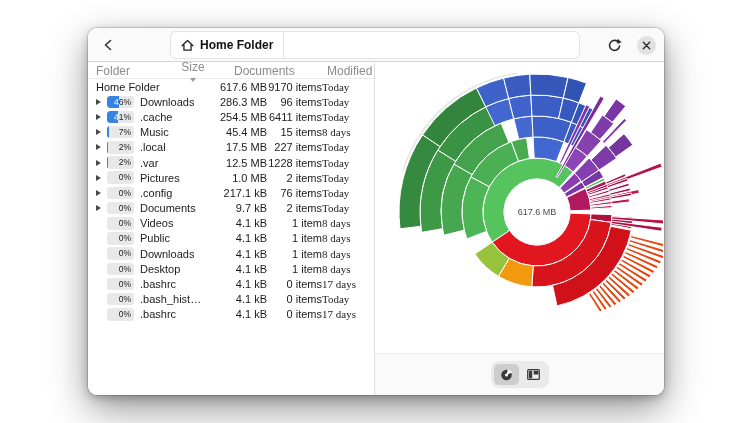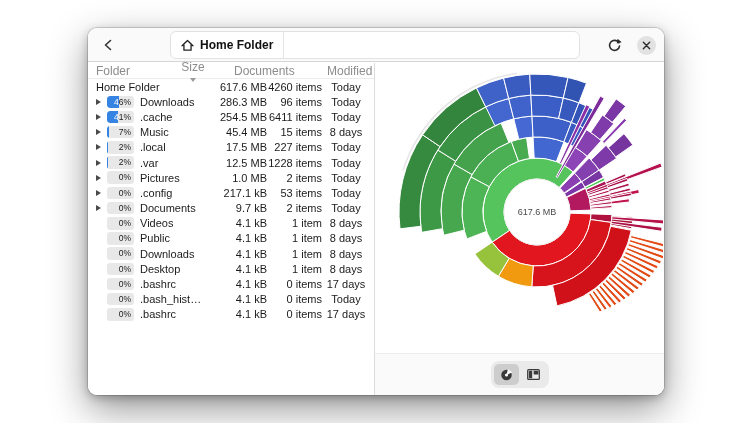--- a/index.html
+++ b/index.html
@@ -34,21 +34,21 @@
   .row{display:flex;align-items:center;height:15.2px;padding:0 4px 0 8px;cursor:default;}
   .exp{flex:none;width:9px;margin-right:2px;display:flex;align-items:center;}
   .exp i{width:0;height:0;border-top:3.5px solid transparent;border-bottom:3.5px solid transparent;border-left:5px solid #4a4a4a;display:block;}
   .pct{flex:none;position:relative;width:27px;height:12.5px;margin-right:6px;background:#e8e8e8;border-radius:3px;overflow:hidden;}
   .pct-black,.pct-white{display:block;width:27px;font-size:8.5px;line-height:12.5px;text-align:right;padding-right:3px;color:#1a1a1a;}
   .pct-fill{position:absolute;left:0;top:0;height:100%;overflow:hidden;background:#3584e4;border-radius:3px 0 0 3px;}
   .pct-white{color:#fff;}
   .name{flex:1;white-space:nowrap;overflow:hidden;text-overflow:ellipsis;}
   .size{flex:none;width:62px;text-align:right;}
   .items{flex:none;width:55px;text-align:right;}
-  .mod{flex:none;width:48px;text-align:center;}
+  .mod{flex:none;width:48px;text-align:left;font-family:Liberation Serif, serif;}
   
   .rings-svg{position:absolute;left:0;top:0;}
   .chart-footer{position:absolute;left:0;right:0;bottom:0;height:42px;background:#fafafa;border-top:1px solid #ececec;display:flex;align-items:center;justify-content:center;}
   .view-toggle{display:flex;gap:2px;background:#eaeaea;border-radius:8px;padding:3px;}
   .view-btn{width:25px;height:21px;border-radius:5px;display:flex;align-items:center;justify-content:center;cursor:pointer;}
   .view-btn.active{background:#cdcdcd;}
 </style>
 </head>
 <body>
 
@@ -95,21 +95,21 @@
           <span class="sort-tri"></span>
         </span>
         <span class="h-contents">Documents</span>
         <span class="h-modified">Modified</span>
       </div>
       <div class="tbody">
   <div class="row">
 
     <span class="name">Home Folder</span>
     <span class="size">617.6 MB</span>
-    <span class="items">4260 items</span>
+    <span class="items">9170 items</span>
     <span class="mod">Today</span>
   </div>
 
   <div class="row">
     <span class="exp">
               <i></i>
             </span>
     <span class="pct">
       <span class="pct-black">46%</span>
       <span class="pct-fill" style="width: 12.42px;">
@@ -203,21 +203,21 @@
   <div class="row">
     <span class="exp">
               <i></i>
             </span>
     <span class="pct">
       <span class="pct-black">0%</span>
       <span class="pct-fill" style="width: 0px;"></span>
     </span>
     <span class="name">.config</span>
     <span class="size">217.1 kB</span>
-    <span class="items">53 items</span>
+    <span class="items">76 items</span>
     <span class="mod">Today</span>
   </div>
 
   <div class="row">
     <span class="exp">
               <i></i>
             </span>
     <span class="pct">
       <span class="pct-black">0%</span>
       <span class="pct-fill" style="width: 0px;"></span>

